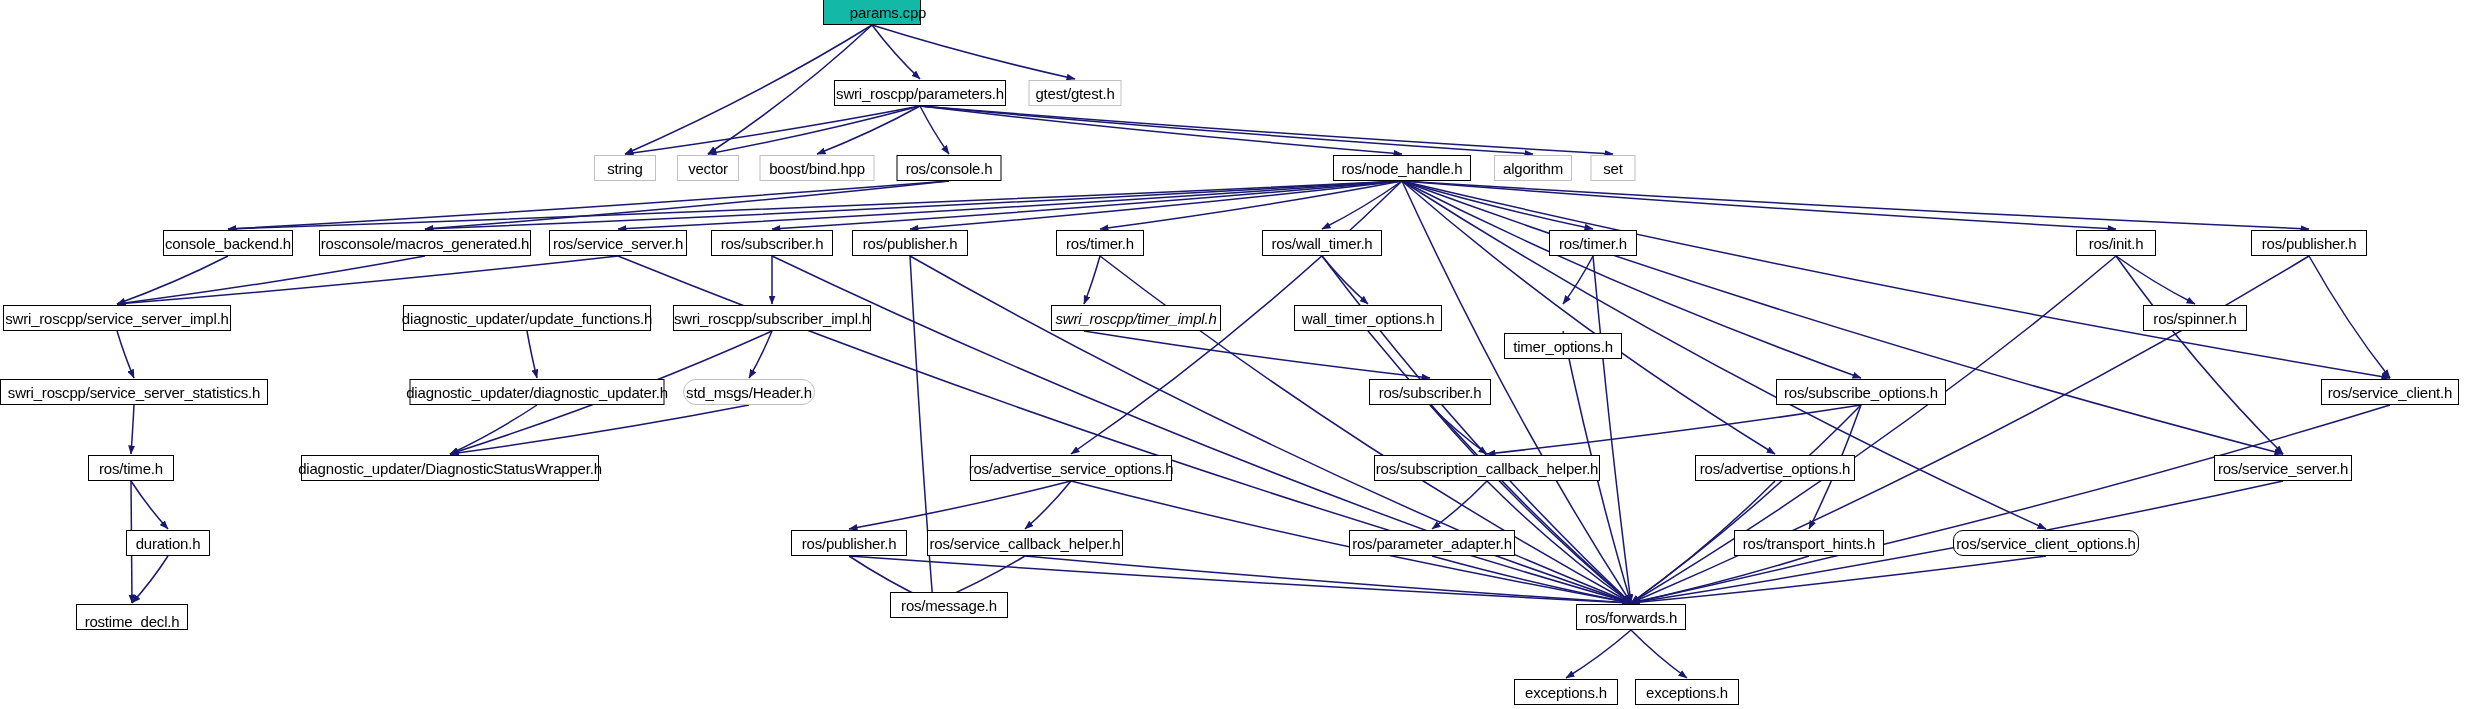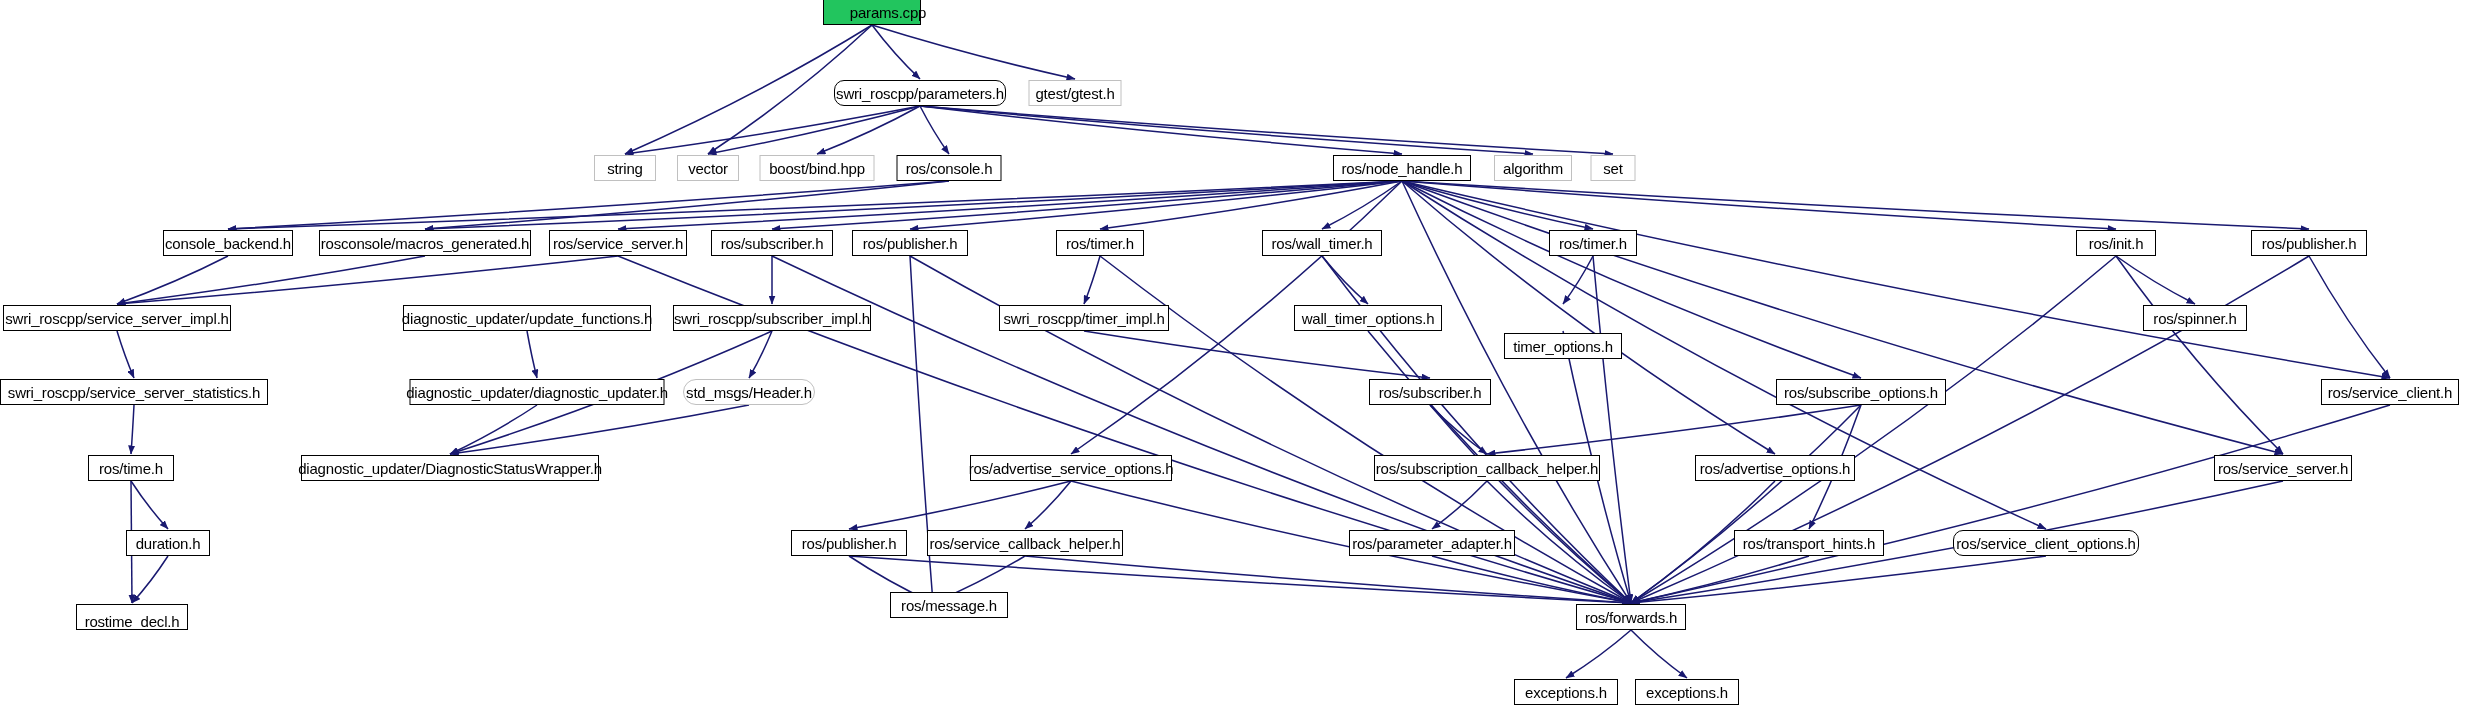--- a/index.html
+++ b/index.html
@@ -36,21 +36,21 @@
     background: #ffffff;
     border: 1px solid #000000;
     color: #000000;
     font-size: 15px;
     line-height: 1;
     letter-spacing: -0.2px;
     height: 26px;
     transform: translate(-50%, -50%);
   }
   .node.root {
-    background: #22c55e;
+    background: #14b8a6;
     border: 1px solid #000000;
     padding-left: 32px;
   }
   .node.ext {
     border: 1px solid #c0c0c0;
     background: #ffffff;
   }
   .node .label {
     display: block;
     padding: 0 7px;
@@ -151,21 +151,21 @@
         <path d="M 1809 556 Q 1726.23 581.85 1631 603" fill="none" stroke="#191970" stroke-width="1.5" marker-end="url(#arrowhead)"></path>
         <path d="M 2046 556 Q 1853.025 581.85 1631 603" fill="none" stroke="#191970" stroke-width="1.5" marker-end="url(#arrowhead)"></path>
         <path d="M 1631 630 Q 1600.775 656.4 1566 678" fill="none" stroke="#191970" stroke-width="1.5" marker-end="url(#arrowhead)"></path>
         <path d="M 1631 630 Q 1657.04 656.4 1687 678" fill="none" stroke="#191970" stroke-width="1.5" marker-end="url(#arrowhead)"></path>
       </g>
   </svg>
   <div id="node-layer">
       <div class="node root" style="left: 872px; top: 12px; width: 98px;">
         <span class="label">params.cpp</span>
       </div>
-      <div class="node" style="left: 920px; top: 93px; width: 172px; border-radius: 10px;">
+      <div class="node" style="left: 920px; top: 93px; width: 172px;">
         <span class="label">swri_roscpp/parameters.h</span>
       </div>
       <div class="node ext" style="left: 1075px; top: 93px; width: 93px;">
         <span class="label">gtest/gtest.h</span>
       </div>
       <div class="node ext" style="left: 625px; top: 168px; width: 62px;">
         <span class="label">string</span>
       </div>
       <div class="node ext" style="left: 708px; top: 168px; width: 62px;">
         <span class="label">vector</span>
@@ -217,21 +217,21 @@
       </div>
       <div class="node" style="left: 117px; top: 318px; width: 228px;">
         <span class="label">swri_roscpp/service_server_impl.h</span>
       </div>
       <div class="node" style="left: 527px; top: 318px; width: 248px;">
         <span class="label">diagnostic_updater/update_functions.h</span>
       </div>
       <div class="node" style="left: 772px; top: 318px; width: 198px;">
         <span class="label">swri_roscpp/subscriber_impl.h</span>
       </div>
-      <div class="node" style="left: 1084px; top: 318px; width: 170px;">
+      <div class="node" style="left: 1136px; top: 318px; width: 170px; font-style: italic;">
         <span class="label">swri_roscpp/timer_impl.h</span>
       </div>
       <div class="node" style="left: 1368px; top: 318px; width: 148px;">
         <span class="label">wall_timer_options.h</span>
       </div>
       <div class="node" style="left: 1563px; top: 318px; width: 118px; margin-top: 28px;">
         <span class="label">timer_options.h</span>
       </div>
       <div class="node" style="left: 2195px; top: 318px; width: 104px;">
         <span class="label">ros/spinner.h</span>

